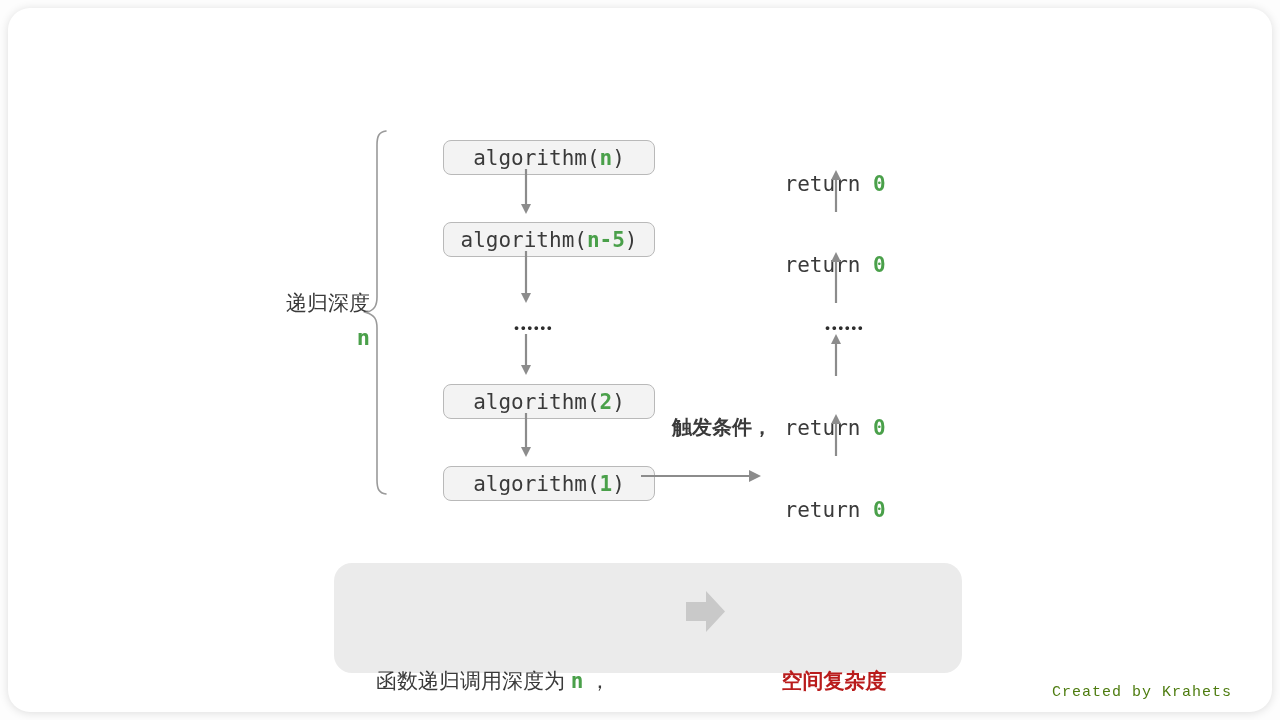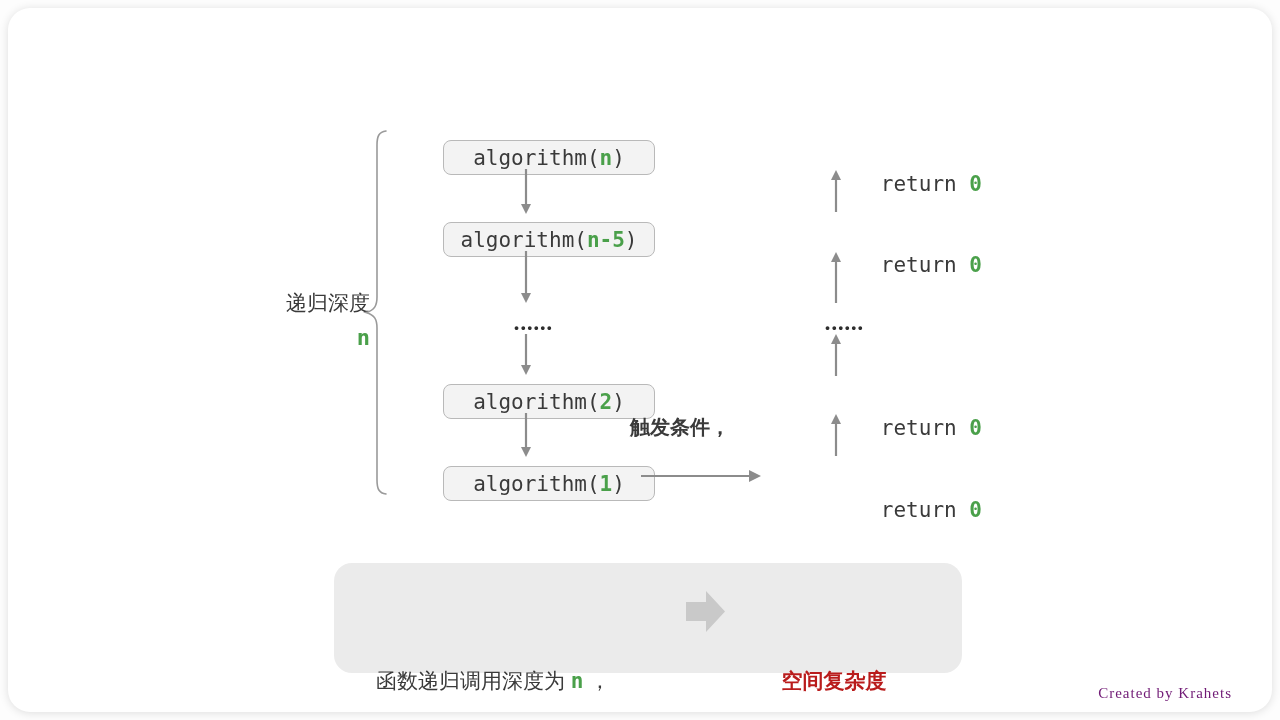--- a/index.html
+++ b/index.html
@@ -22,58 +22,58 @@
   .codebox{
     left:415px;width:212px;height:35px;box-sizing:border-box;
     background:#f3f3f3;border:1.5px solid #b9b9b9;border-radius:8px;
     display:flex;align-items:center;justify-content:center;
     font-family:"DejaVu Sans Mono","Liberation Mono",monospace;
     font-size:21px;color:#3a3a3a;white-space:pre;margin-left:20px;
   }
   .code{font-family:"DejaVu Sans Mono","Liberation Mono",monospace;white-space:pre;}
   .arg{color:#4aa04a;font-weight:bold;}
   .ret{
-    left:754px;width:220px;text-align:right;line-height:26px;
+    left:726px;width:220px;text-align:left;line-height:26px;
     font-family:"DejaVu Sans Mono","Liberation Mono",monospace;
     font-size:21px;color:#3a3a3a;white-space:pre;
   }
   .dots{
     width:120px;text-align:center;font-size:13px;letter-spacing:2px;
     font-weight:bold;color:#2e2e2e;line-height:16px;
   }
   .depth-label{
     left:212px;top:282px;width:150px;text-align:right;
     font-size:21px;color:#3a3a3a;line-height:26px;
   }
   .depth-n{
     display:block;margin-top:9px;
     font-family:"DejaVu Sans Mono","Liberation Mono",monospace;
     font-size:22px;font-weight:bold;color:#4aa04a;
   }
   .annotation{
-    left:622px;top:404px;width:160px;
+    left:664px;top:404px;width:160px;
     font-size:20px;font-weight:bold;color:#3a3a3a;line-height:30px;
   }
   .panel{
     left:326px;top:555px;width:628px;height:110px;
     background:#ebebeb;border-radius:18px;
   }
   .panel-left{
     position:absolute;left:42px;top:15px;
     font-size:21px;color:#3a3a3a;line-height:41px;white-space:pre;
   }
   .panel-right{
     position:absolute;left:380px;top:15px;width:240px;text-align:center;
     font-size:21px;line-height:41px;white-space:pre;
   }
   .panel-right .title{font-weight:bold;color:#b91c1c;}
   .credit{
     right:40px;top:676px;
-    font-family:Liberation Serif, serif;
-    font-size:15px;color:#701a75;letter-spacing:1px;line-height:18px;
+    font-family:Liberation Mono, monospace;
+    font-size:15px;color:#4d7c0f;letter-spacing:1px;line-height:18px;
   }
   svg.overlay{position:absolute;left:0;top:0;pointer-events:none;z-index:5;}
 </style>
 </head>
 <body>
 
 <div class="card">
 
 
   <div class="abs depth-label">

